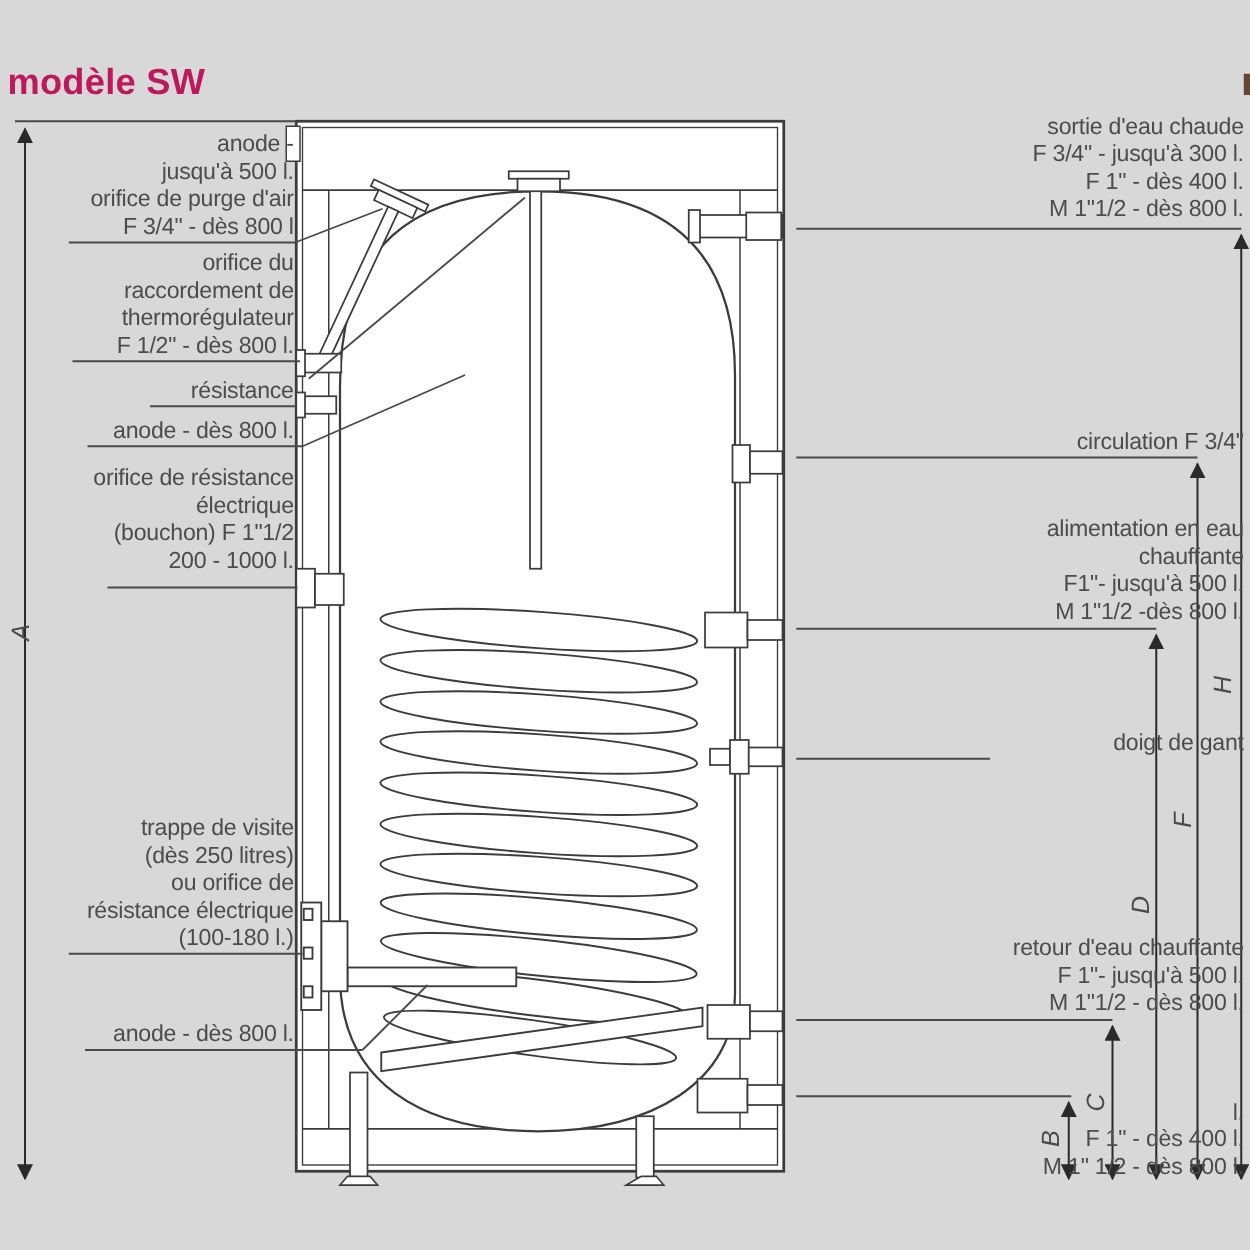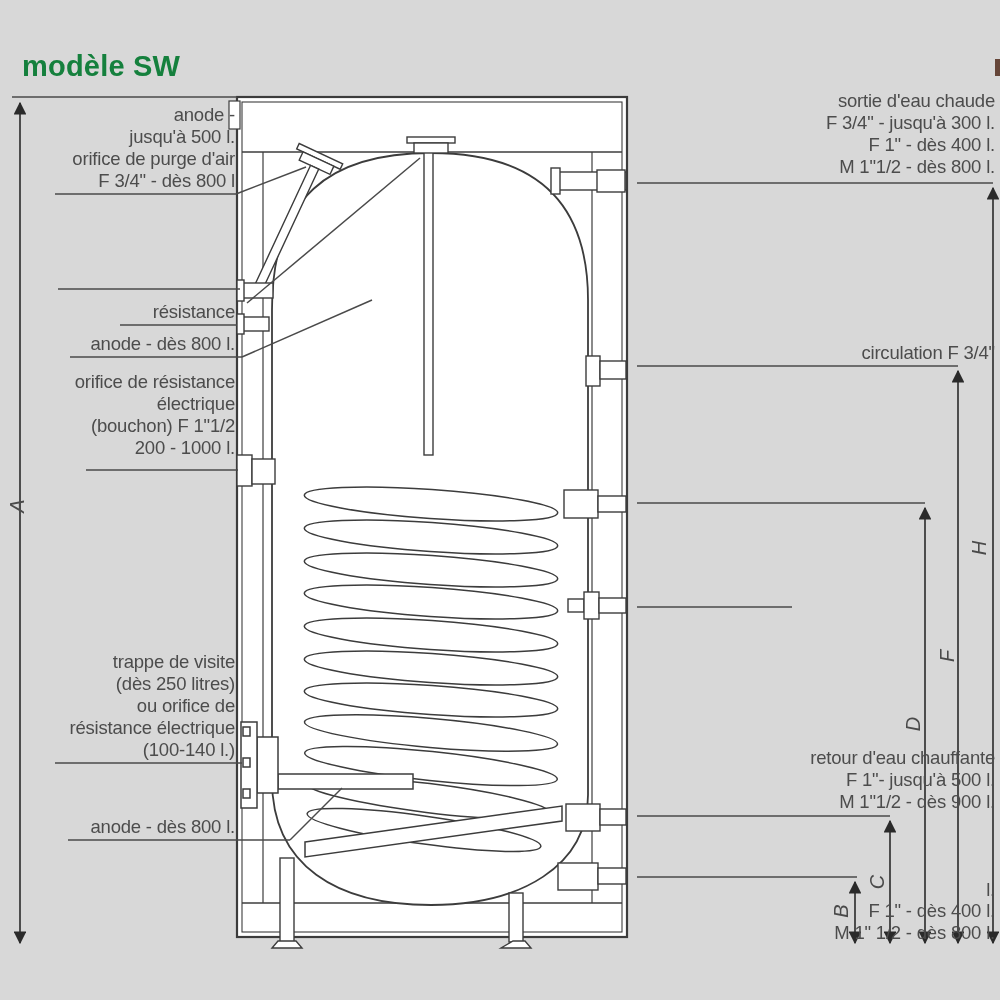--- a/index.html
+++ b/index.html
@@ -4,22 +4,22 @@
 <style>
   html,body{margin:0;padding:0;}
   .page{
     position:relative;
     width:1000px;height:1000px;
     background:#d8d8d8;
     overflow:hidden;
     font-family:"Liberation Sans", sans-serif;
   }
   .title{
-    position:absolute;left:22px;top:50px;
-    font-size:29px;font-weight:bold;color:#15803d;
+    position:absolute;left:6px;top:50px;
+    font-size:29px;font-weight:bold;color:#be185d;
     letter-spacing:0.2px;
   }
   svg.diagram{position:absolute;left:0;top:0;}
   .lbl{
     position:absolute;
     font-size:18.5px;line-height:22px;color:#4c4c4c;
     white-space:pre-line;letter-spacing:-0.2px;
   }
   .lbl.left{text-align:right;left:20px;width:215px;}
   .lbl.right{text-align:right;left:640px;width:355px;}
@@ -160,41 +160,50 @@
       <line x1="925" y1="508" x2="925" y2="943" marker-start="url(#arr)" marker-end="url(#arr)"></line>
       <line x1="890" y1="821" x2="890" y2="943" marker-start="url(#arr)" marker-end="url(#arr)"></line>
       <line x1="855" y1="882" x2="855" y2="943" marker-start="url(#arr)" marker-end="url(#arr)"></line>
     </g>
   </svg>
 
   <div class="lbl left" style="top:104px">anode -
 jusqu'à 500 l.
 orifice de purge d'air
 F 3/4" - dès 800 l</div>
+  <div class="lbl left" style="top:199px">orifice du
+raccordement de
+thermorégulateur
+F 1/2" - dès 800 l.</div>
   <div class="lbl left" style="top:301px">résistance</div>
   <div class="lbl left" style="top:333px">anode - dès 800 l.</div>
   <div class="lbl left" style="top:371px">orifice de résistance
 électrique
 (bouchon) F 1"1/2
 200 - 1000 l.</div>
   <div class="lbl left" style="top:651px">trappe de visite
 (dès 250 litres)
 ou orifice de
 résistance électrique
-(100-140 l.)</div>
+(100-180 l.)</div>
   <div class="lbl left" style="top:816px">anode - dès 800 l.</div>
 
   <div class="lbl right" style="top:90px">sortie d'eau chaude
 F 3/4" - jusqu'à 300 l.
 F 1" - dès 400 l.
 M 1"1/2 - dès 800 l.</div>
   <div class="lbl right" style="top:342px">circulation F 3/4"</div>
+  <div class="lbl right" style="top:412px">alimentation en eau
+chauffante
+F1"- jusqu'à 500 l.
+M 1"1/2 -dès 800 l.</div>
+  <div class="lbl right" style="top:583px">doigt de gant</div>
   <div class="lbl right" style="top:747px">retour d'eau chauffante
 F 1"- jusqu'à 500 l.
-M 1"1/2 - dès 900 l.</div>
+M 1"1/2 - dès 800 l.</div>
   <div class="lbl right" style="top:879px">l.</div>
   <div class="lbl right" style="top:900px">F 1" - dès 400 l.
 M 1" 1/2 - dès 800 l.</div>
 
   <div class="dimletter" style="left:4px;top:493px">A</div>
   <div class="dimletter" style="left:828px;top:898px">B</div>
   <div class="dimletter" style="left:864px;top:869px">C</div>
   <div class="dimletter" style="left:900px;top:711px">D</div>
   <div class="dimletter" style="left:934px;top:643px">F</div>
   <div class="dimletter" style="left:966px;top:535px">H</div>

